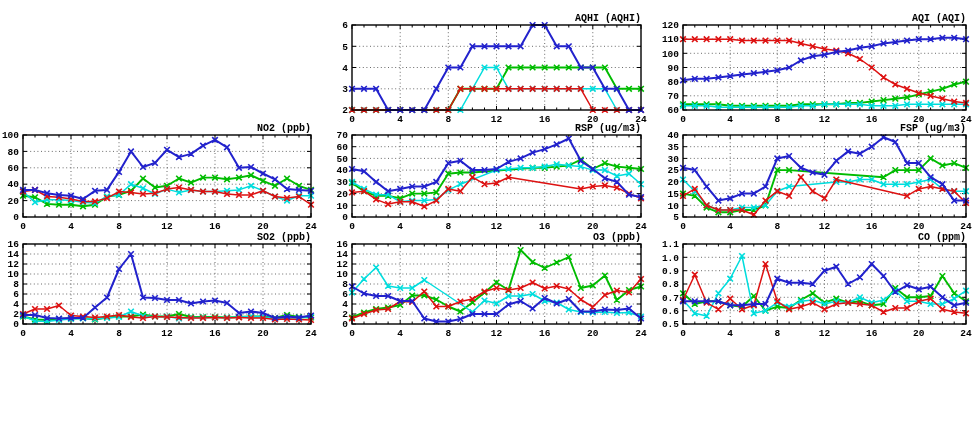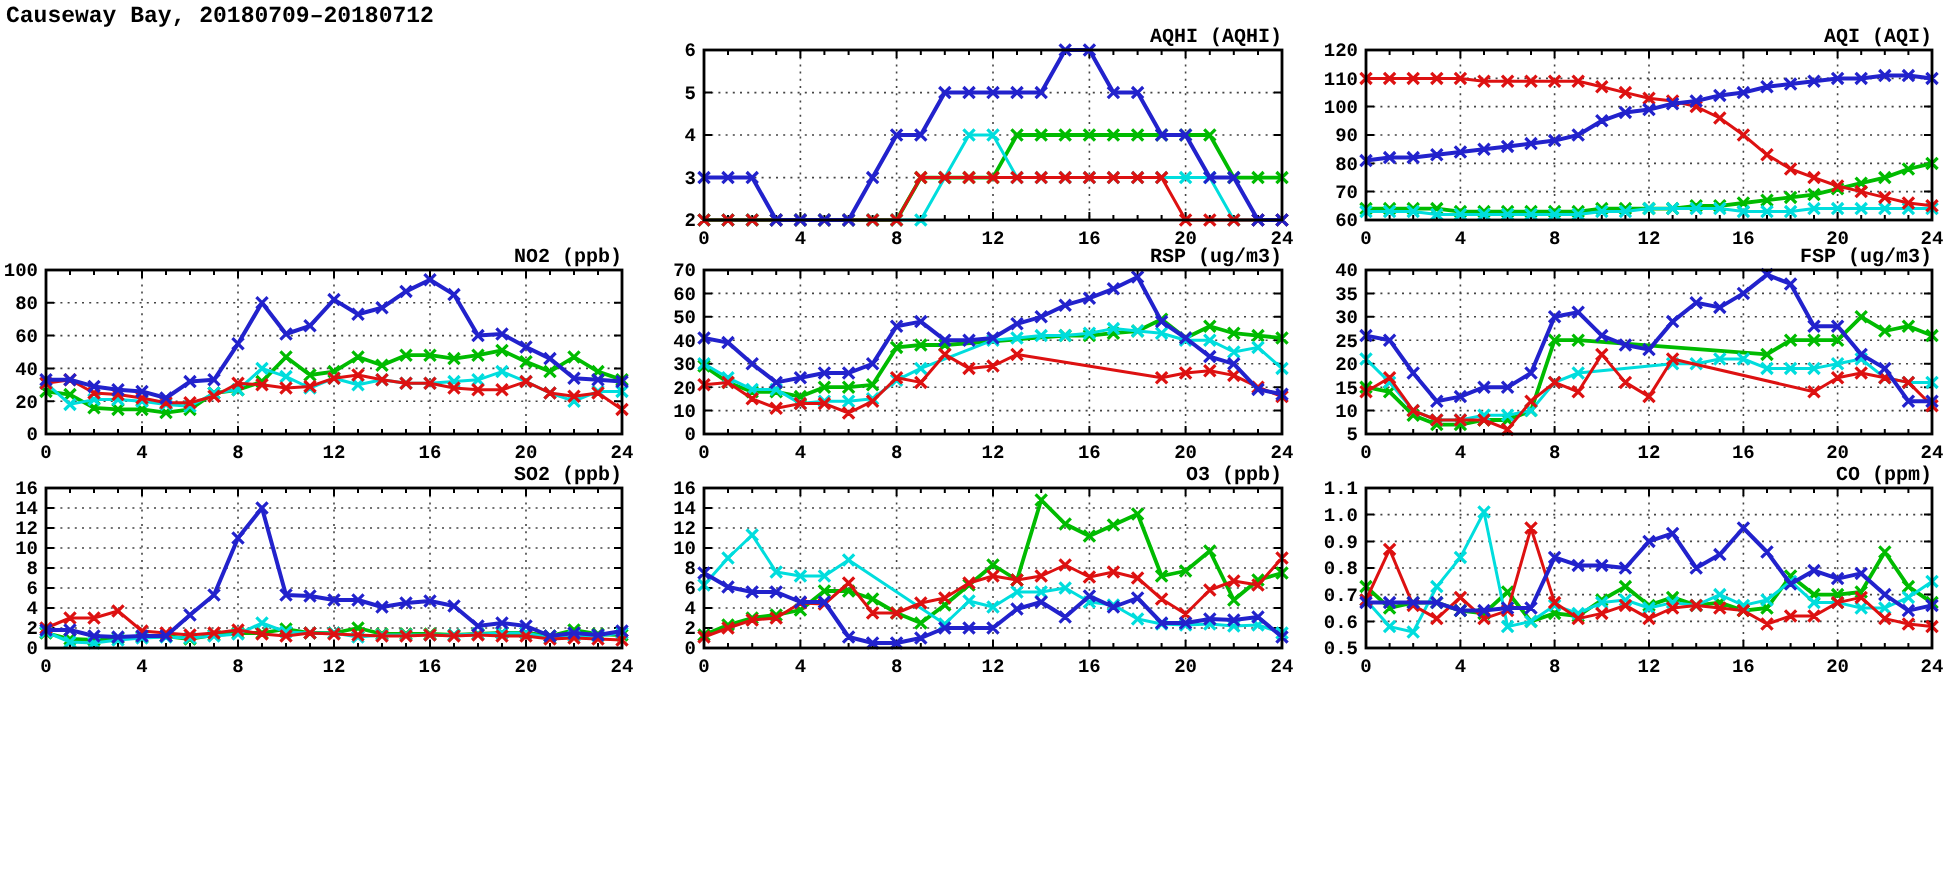--- a/index.html
+++ b/index.html
@@ -8,21 +8,20 @@
   #page-title{position:absolute;left:3px;top:2px;font-size:11.5px;font-weight:bold;color:#000;
               letter-spacing:0px;white-space:nowrap;}
   svg text{font-family:"Liberation Mono","DejaVu Sans Mono",monospace;font-weight:bold;fill:#000;}
   .tick-label{font-size:9.5px;}
   .chart-title{font-size:10px;}
 </style>
 </head>
 <body>
 
 <div id="root">
-  <div id="page-title">Causeway Bay, 20180709–20180712</div>
   <svg id="charts-svg" width="975" height="447" viewBox="0 0 975 447">
       <g>
         <path stroke="#444" stroke-width="0.8" stroke-dasharray="1 2.6" fill="none" d="M352 88.8H641"></path>
         <path stroke="#444" stroke-width="0.8" stroke-dasharray="1 2.6" fill="none" d="M352 67.5H641"></path>
         <path stroke="#444" stroke-width="0.8" stroke-dasharray="1 2.6" fill="none" d="M352 46.3H641"></path>
         <path stroke="#444" stroke-width="0.8" stroke-dasharray="1 2.6" fill="none" d="M400.2 25V110"></path>
         <path stroke="#444" stroke-width="0.8" stroke-dasharray="1 2.6" fill="none" d="M448.3 25V110"></path>
         <path stroke="#444" stroke-width="0.8" stroke-dasharray="1 2.6" fill="none" d="M496.5 25V110"></path>
         <path stroke="#444" stroke-width="0.8" stroke-dasharray="1 2.6" fill="none" d="M544.7 25V110"></path>
         <path stroke="#444" stroke-width="0.8" stroke-dasharray="1 2.6" fill="none" d="M592.8 25V110"></path>

